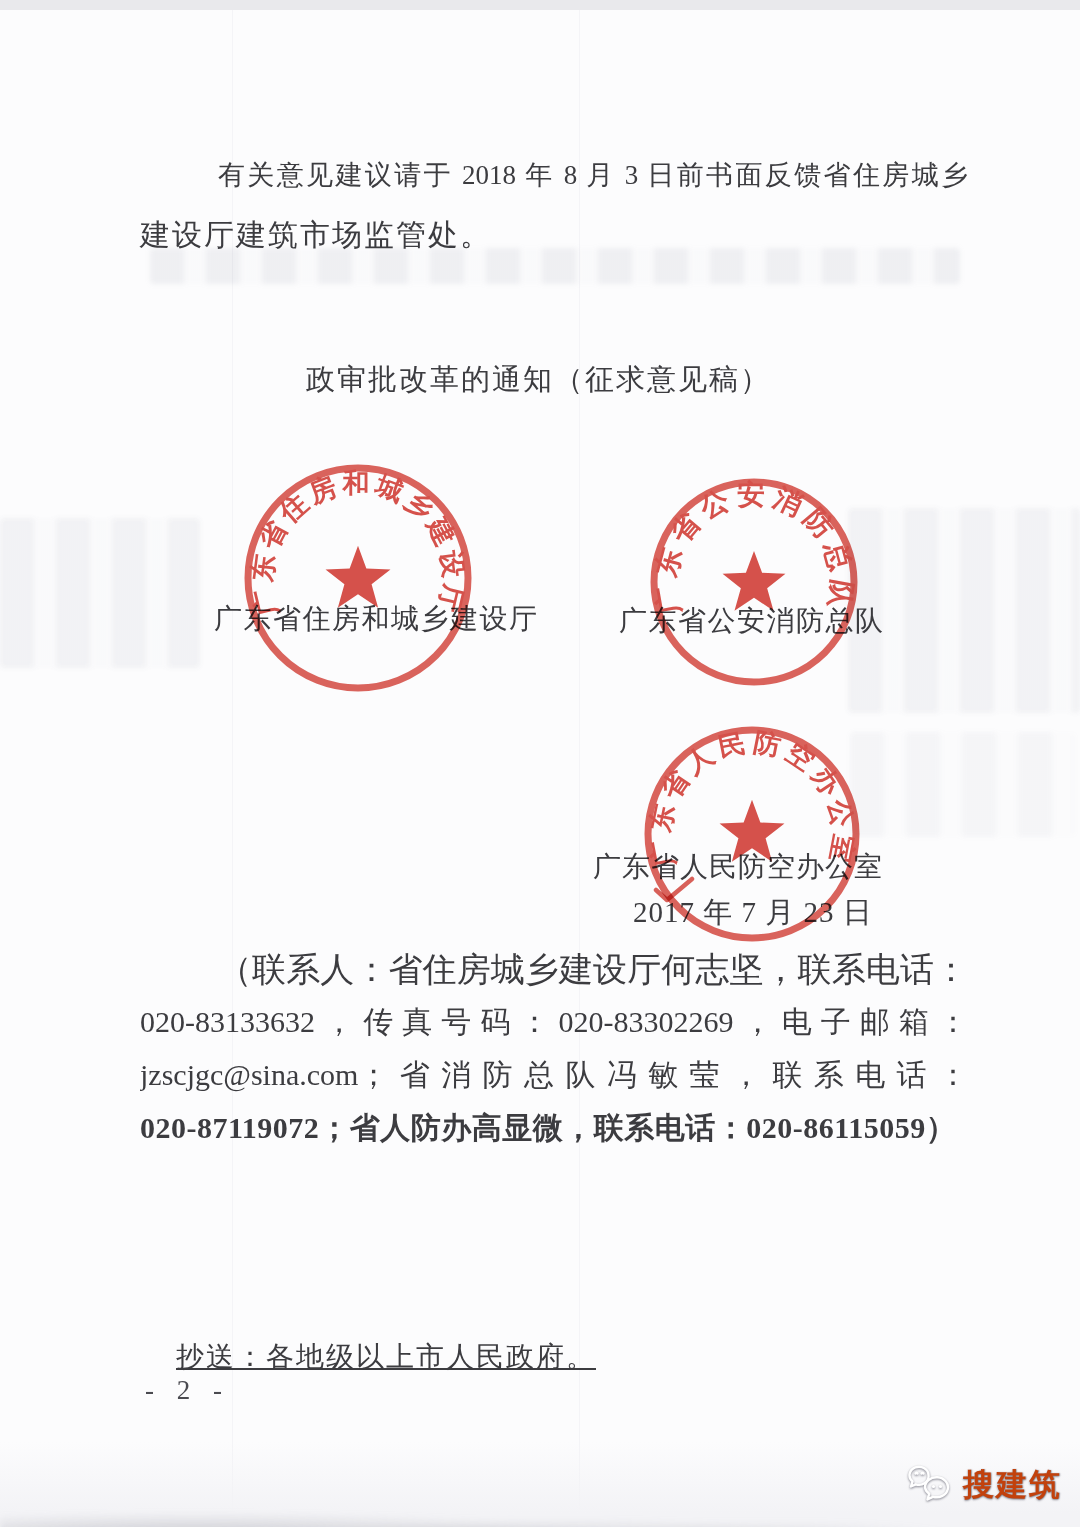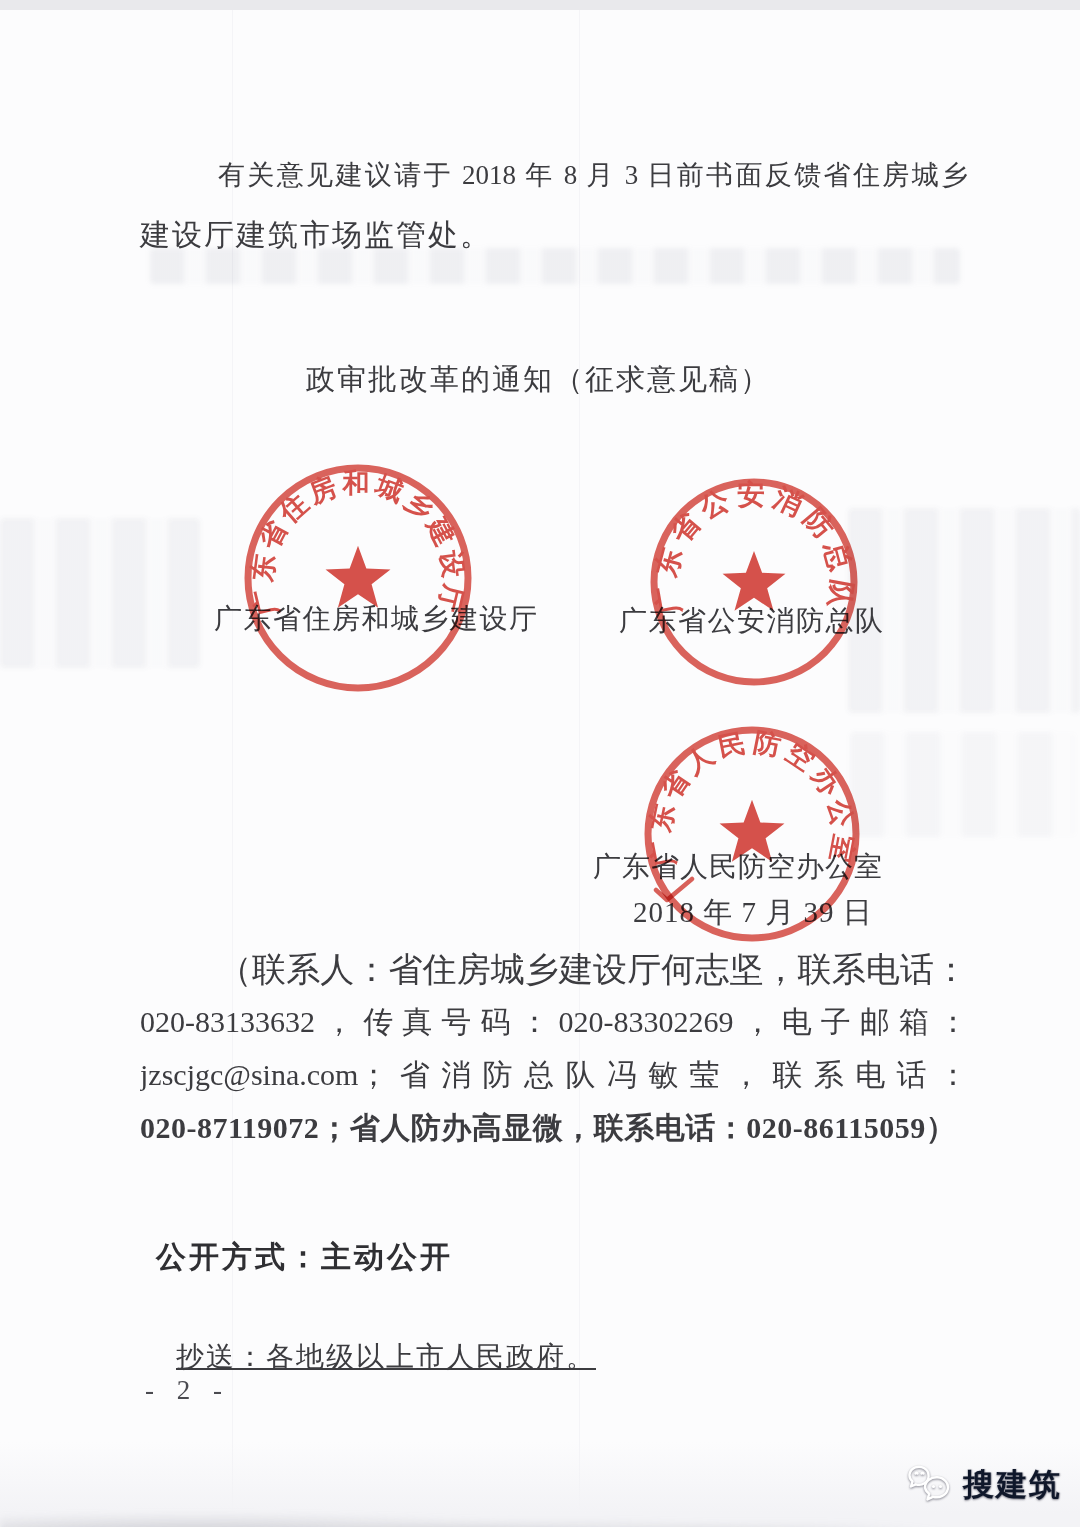--- a/index.html
+++ b/index.html
@@ -78,21 +78,21 @@
     background:
       radial-gradient(55% 120% at 18% 100%, rgba(148,148,158,.45), transparent 70%),
       radial-gradient(35% 90% at 52% 100%, rgba(148,148,158,.30), transparent 70%),
       radial-gradient(25% 80% at 72% 100%, rgba(148,148,158,.20), transparent 70%);
     filter:blur(3px);
   }
 
   .wm{
     position:absolute;right:18px;top:1452px;
     display:flex;align-items:center;gap:9px;
-    color:#0f172a;
+    color:#c2410c;
   }
   .wm-text{
     font-size:31px;font-weight:700;letter-spacing:2px;
     font-family:"Liberation Sans","DejaVu Sans",sans-serif;
     text-shadow:0 1px 2px rgba(105,105,118,.8), 1px 0 1px rgba(120,120,132,.5);
   }
   .wm-icon{filter:drop-shadow(0 1px 1px rgba(105,105,118,.8));}
 </style>
 </head>
 <body>
@@ -107,21 +107,21 @@
   <div class="fold fold-b"></div>
 
   <div class="tl just l-p1l1">有关意见建议请于 2018 年 8 月 3 日前书面反馈省住房城乡</div>
   <div class="tl l-p1l2">建设厅建筑市场监管处。</div>
 
   <div class="tl l-attl2">政审批改革的通知（征求意见稿）</div>
 
   <div class="tl l-label1">广东省住房和城乡建设厅</div>
   <div class="tl l-label2">广东省公安消防总队</div>
   <div class="tl l-label3">广东省人民防空办公室</div>
-  <div class="tl l-date">2018 年 7 月 39 日</div>
+  <div class="tl l-date">2017 年 7 月 23 日</div>
 
   <div class="seal seal-1">
     <svg width="236" height="236" viewBox="0 0 236 236">
       <circle cx="118" cy="118" r="110" fill="none" stroke="#d5453d" stroke-width="7" opacity="0.9"></circle>
       <path id="arc1" d="M 40 154.4 A 86 86 0 1 1 196 154.4" fill="none"></path>
       <text font-size="27" fill="#d5453d" letter-spacing="4" text-anchor="middle">
         <textPath href="#arc1" startOffset="50%">广东省住房和城乡建设厅</textPath>
       </text>
       <polygon fill="#d5453d" points="0,-36 8.8,-12.1 34.2,-11.1 14.3,4.6 21.2,29.1 0,15 -21.2,29.1 -14.3,4.6 -34.2,-11.1 -8.8,-12.1" transform="translate(118,120) scale(0.95)"></polygon>
     </svg>
@@ -151,21 +151,20 @@
 
   <svg class="check" width="44" height="28" viewBox="0 0 44 28">
     <path d="M4 14 L15 24 L40 3" fill="none" stroke="#d5453d" stroke-width="4.5" stroke-linecap="round" stroke-linejoin="round"></path>
   </svg>
 
   <div class="tl just l-c1">（联系人：省住房城乡建设厅何志坚，联系电话：</div>
   <div class="tl just l-c2">020-83133632，传真号码：020-83302269，电子邮箱：</div>
   <div class="tl just l-c3">jzscjgc@sina.com；省消防总队冯敏莹，联系电话：</div>
   <div class="tl l-c4">020-87119072；省人防办高显微，联系电话：020-86115059）</div>
 
-  <div class="tl l-disclosure">公开方式：主动公开</div>
   <div class="tl l-cc">抄送：各地级以上市人民政府。</div>
   <div class="tl l-pagenum">- 2 -</div>
 
   <div class="bottom-tint"></div>
   <div class="smudge"></div>
 
   <div class="wm">
     <svg class="wm-icon" width="48" height="46" viewBox="0 0 48 46">
       <g fill="none" stroke="#ffffff" stroke-width="2.4" stroke-linecap="round" stroke-linejoin="round">
         <path d="M22.5 13.5 a9.5 8.5 0 1 0 -16 6 l-1.5 5 4.8 -2.2 a9.5 8.5 0 0 0 12.7 -8.8 z"></path>

